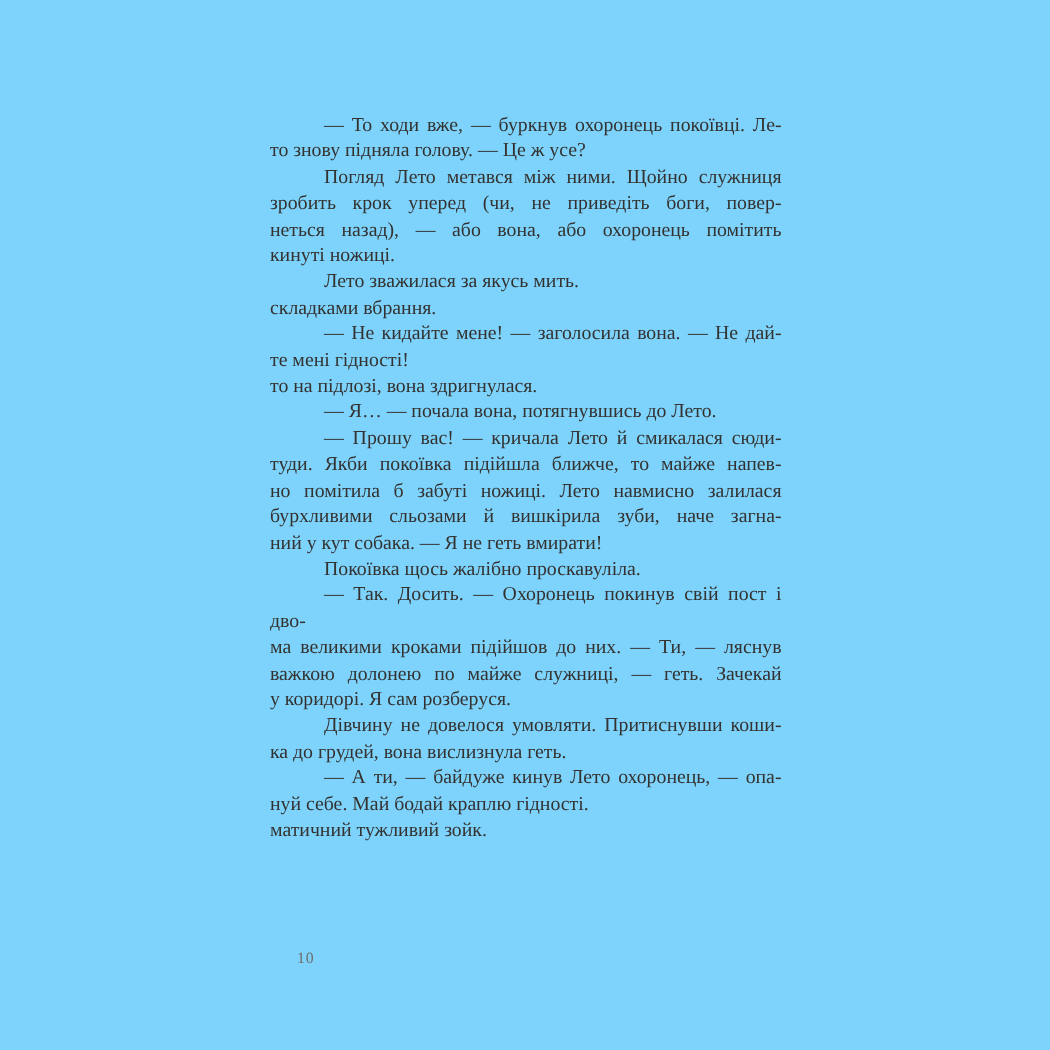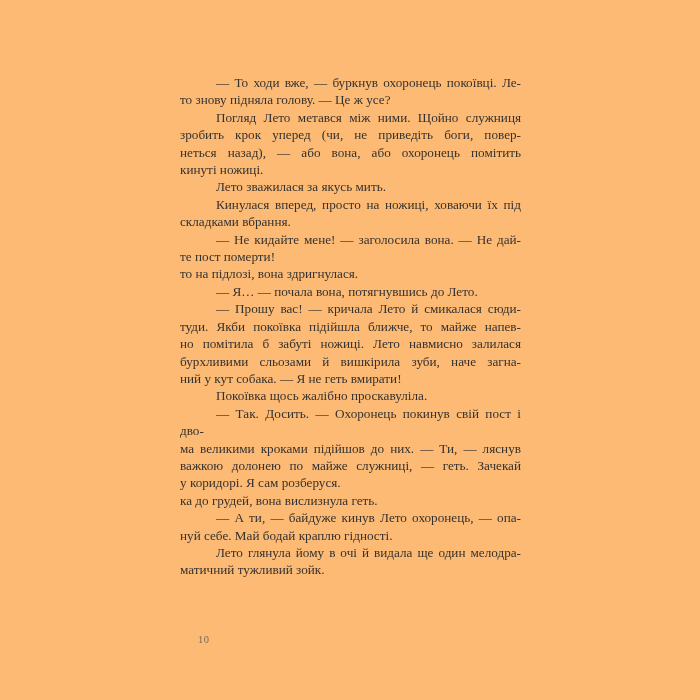--- a/index.html
+++ b/index.html
@@ -10,21 +10,21 @@
     width: 700px;
     height: 700px;
     position: relative;
     overflow: hidden;
     background: #ffffff;
     font-family: "Liberation Serif", "DejaVu Serif", serif;
   }
   .book-page {
     position: absolute;
     inset: 0;
-    background: #fdba74;
+    background: #7dd3fc;
   }
   .text-block {
     position: absolute;
     left: 180px;
     top: 74px;
     width: 341px;
     font-size: 13.2px;
     line-height: 17.4px;
     color: #343230;
     -webkit-font-smoothing: antialiased;
@@ -68,26 +68,25 @@
       <p class="paragraph">
         <span class="line first">Погляд Лето метався між ними. Щойно служниця</span>
         <span class="line">зробить крок уперед (чи, не приведіть боги, повер-</span>
         <span class="line">неться назад), — або вона, або охоронець помітить</span>
         <span class="line last">кинуті ножиці.</span>
       </p>
       <p class="paragraph">
         <span class="line first last">Лето зважилася за якусь мить.</span>
       </p>
       <p class="paragraph">
-        <span class="line first">Кинулася вперед, просто на ножиці, ховаючи їх під</span>
         <span class="line last">складками вбрання.</span>
       </p>
       <p class="paragraph">
         <span class="line first">— Не кидайте мене! — заголосила вона. — Не дай-</span>
-        <span class="line last">те пост померти!</span>
+        <span class="line last">те мені гідності!</span>
       </p>
       <p class="paragraph">
         <span class="line last">то на підлозі, вона здригнулася.</span>
       </p>
       <p class="paragraph">
         <span class="line first last">— Я… — почала вона, потягнувшись до Лето.</span>
       </p>
       <p class="paragraph">
         <span class="line first">— Прошу вас! — кричала Лето й смикалася сюди-</span>
         <span class="line">туди. Якби покоївка підійшла ближче, то майже напев-</span>
@@ -98,25 +97,25 @@
       <p class="paragraph">
         <span class="line first last">Покоївка щось жалібно проскавуліла.</span>
       </p>
       <p class="paragraph">
         <span class="line first">— Так. Досить. — Охоронець покинув свій пост і дво-</span>
         <span class="line">ма великими кроками підійшов до них. — Ти, — ляснув</span>
         <span class="line">важкою долонею по майже служниці, — геть. Зачекай</span>
         <span class="line last">у коридорі. Я сам розберуся.</span>
       </p>
       <p class="paragraph">
+        <span class="line first">Дівчину не довелося умовляти. Притиснувши коши-</span>
         <span class="line last">ка до грудей, вона вислизнула геть.</span>
       </p>
       <p class="paragraph">
         <span class="line first">— А ти, — байдуже кинув Лето охоронець, — опа-</span>
         <span class="line last">нуй себе. Май бодай краплю гідності.</span>
       </p>
       <p class="paragraph">
-        <span class="line first">Лето глянула йому в очі й видала ще один мелодра-</span>
         <span class="line last">матичний тужливий зойк.</span>
       </p>
     </div>
   <div class="folio">10</div>
 </div>
 
 </body></html>

